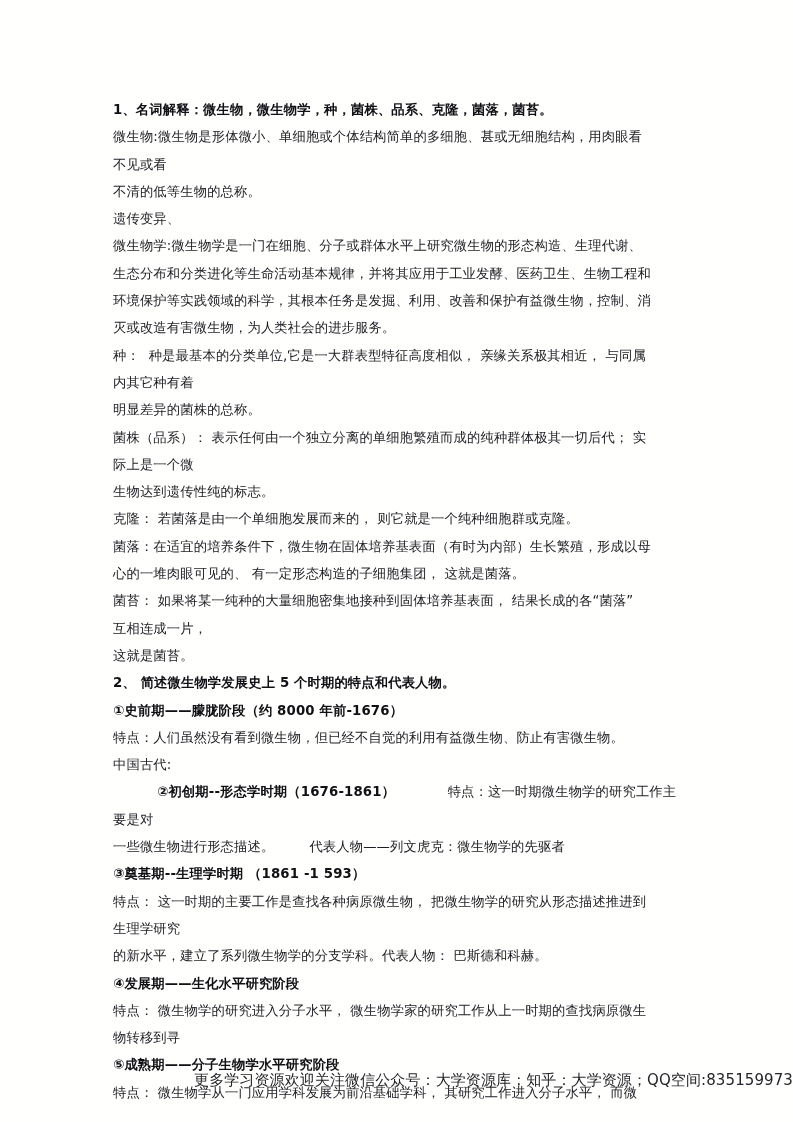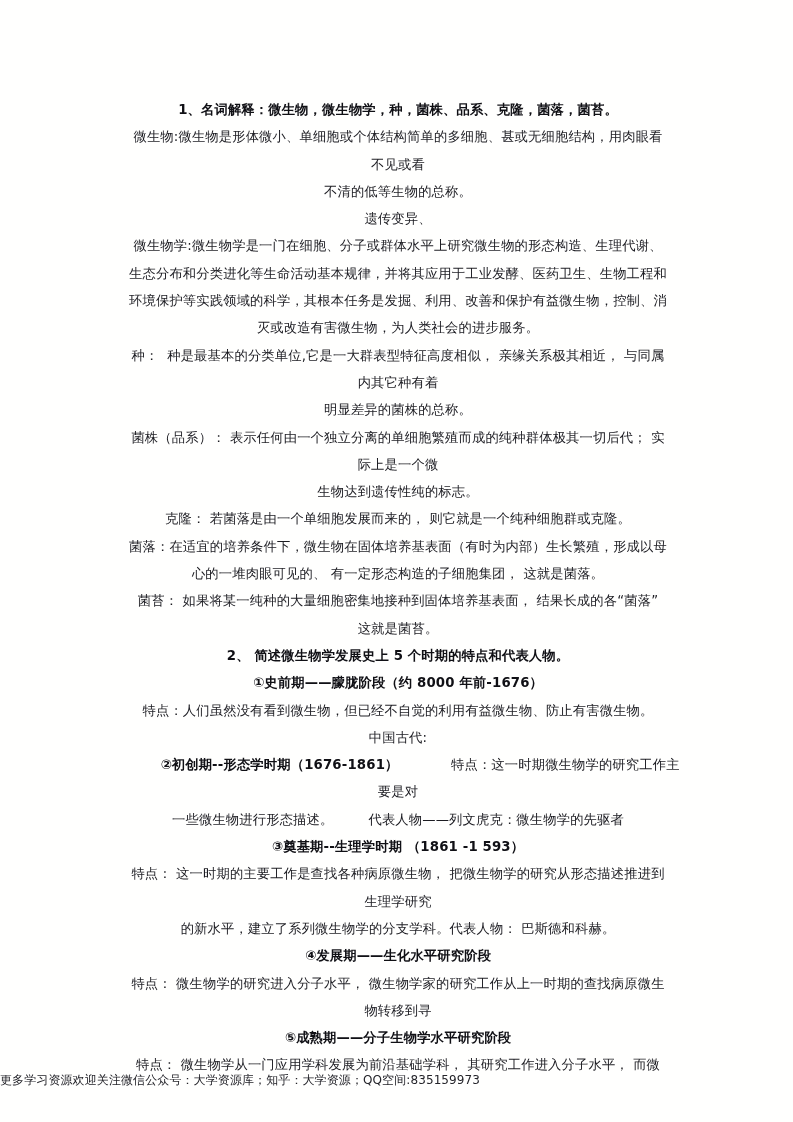--- a/index.html
+++ b/index.html
@@ -30,38 +30,38 @@
     left: 113px;
     top: 96px;
     width: 570px;
   }
   .line {
     font-size: 13.3px;
     line-height: 27.3px;
     color: #1c1c22;
     white-space: pre-wrap;
     letter-spacing: 0.15px;
-    text-align: center;
+    text-align: left;
   }
   .line.bold {
     font-weight: bold;
     color: #101015;
   }
   .line .b {
     font-weight: bold;
     color: #101015;
     margin-left: 44px;
   }
   .footer {
     position: absolute;
     left: 0;
     top: 1073px;
     width: 793px;
-    text-align: left;
-    font-size: 12px;
+    text-align: right;
+    font-size: 15px;
     line-height: 14px;
     color: #24242a;
     font-family: "DejaVu Sans", "Liberation Sans", sans-serif;
     letter-spacing: 0.1px;
   }
 </style>
 </head>
 <body>
 
 <div class="page">
@@ -79,20 +79,21 @@
       <div class="line">种：  种是最基本的分类单位,它是一大群表型特征高度相似， 亲缘关系极其相近， 与同属</div>
       <div class="line">内其它种有着</div>
       <div class="line">明显差异的菌株的总称。</div>
       <div class="line">菌株（品系）： 表示任何由一个独立分离的单细胞繁殖而成的纯种群体极其一切后代； 实</div>
       <div class="line">际上是一个微</div>
       <div class="line">生物达到遗传性纯的标志。</div>
       <div class="line">克隆： 若菌落是由一个单细胞发展而来的， 则它就是一个纯种细胞群或克隆。</div>
       <div class="line">菌落：在适宜的培养条件下，微生物在固体培养基表面（有时为内部）生长繁殖，形成以母</div>
       <div class="line">心的一堆肉眼可见的、 有一定形态构造的子细胞集团， 这就是菌落。</div>
       <div class="line">菌苔： 如果将某一纯种的大量细胞密集地接种到固体培养基表面， 结果长成的各“菌落”</div>
+      <div class="line">互相连成一片，</div>
       <div class="line">这就是菌苔。</div>
       <div class="line bold">2、 简述微生物学发展史上 5 个时期的特点和代表人物。</div>
       <div class="line bold">①史前期——朦胧阶段（约 8000 年前-1676）</div>
       <div class="line">特点：人们虽然没有看到微生物，但已经不自觉的利用有益微生物、防止有害微生物。</div>
       <div class="line">中国古代:</div>
       <div class="line"><span class="b">②初创期--形态学时期（1676-1861）</span><span>            特点：这一时期微生物学的研究工作主要是对</span></div>
       <div class="line">一些微生物进行形态描述。        代表人物——列文虎克：微生物学的先驱者</div>
       <div class="line bold">③奠基期--生理学时期 （1861 -1 593）</div>
       <div class="line">特点： 这一时期的主要工作是查找各种病原微生物， 把微生物学的研究从形态描述推进到</div>
       <div class="line">生理学研究</div>

